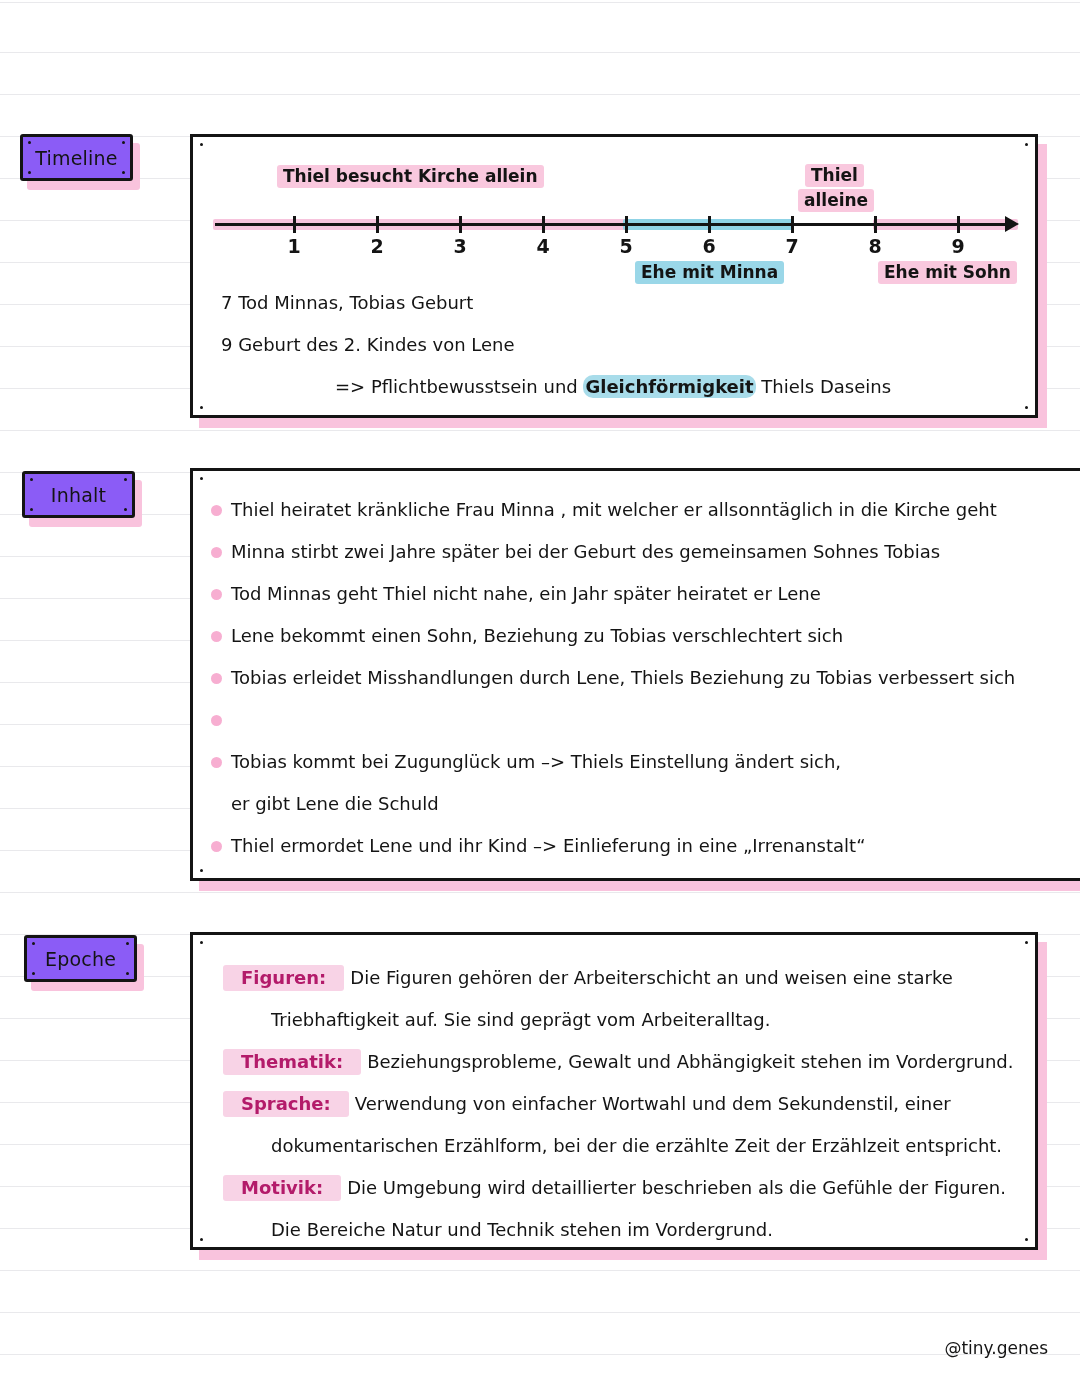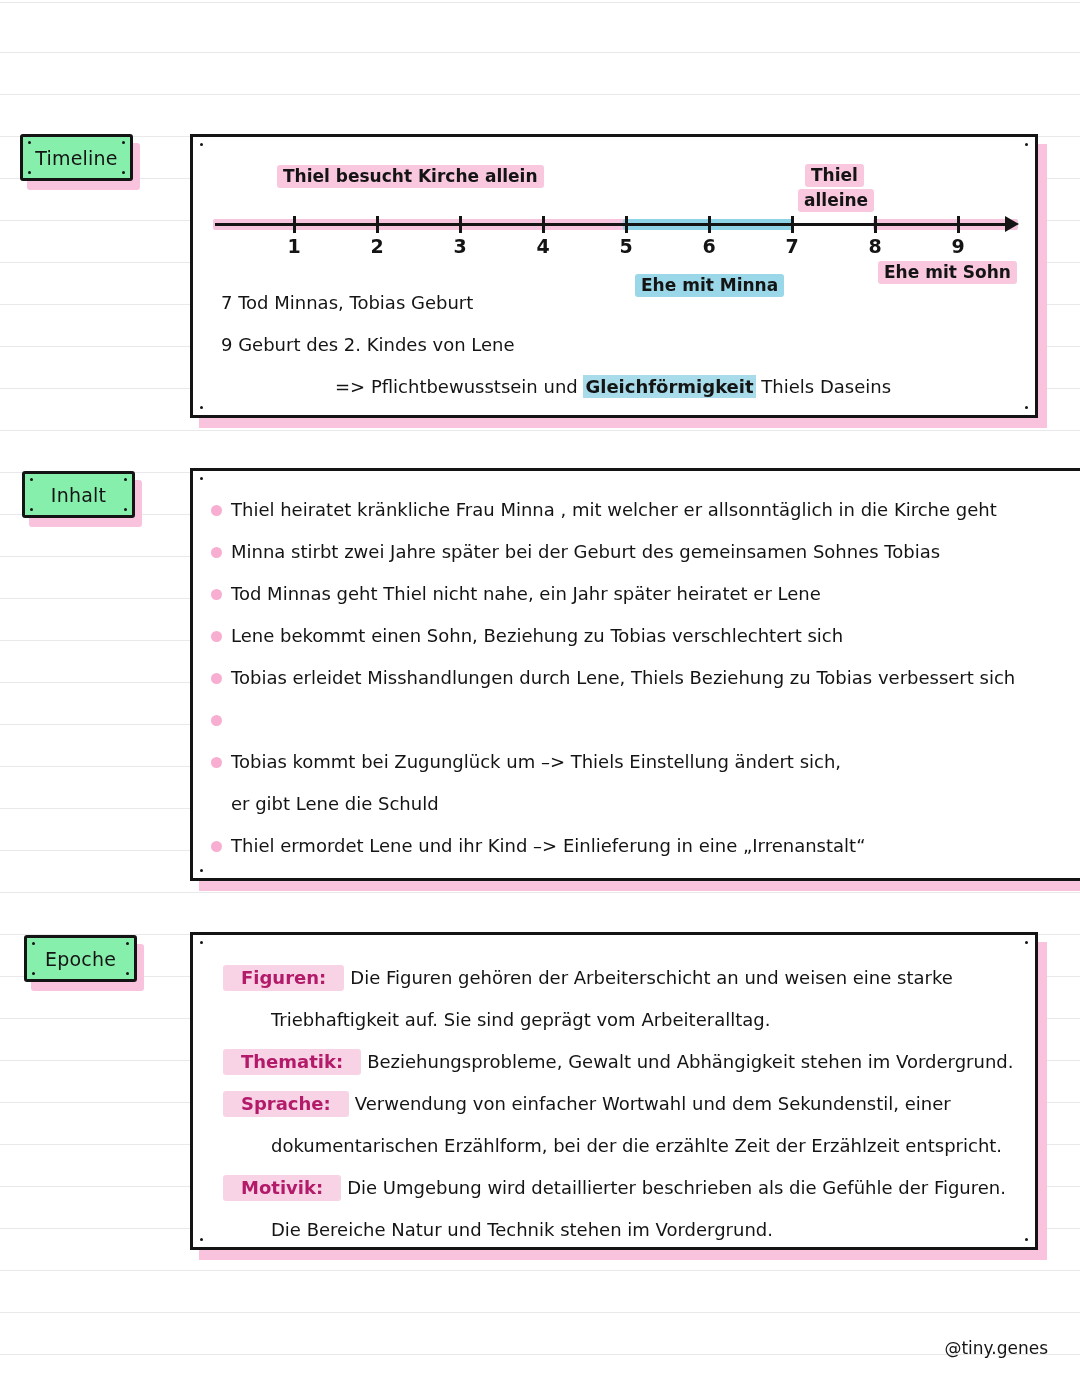--- a/index.html
+++ b/index.html
@@ -30,21 +30,21 @@
     background-position: 0 11px;
     z-index: 0;
   }
 
   #page { position: absolute; inset: 0; z-index: 2; }
 
   
   .label-chip {
     position: absolute;
     border: 3px solid #141414;
-    background: #86efac;
+    background: #8b5cf6;
     border-radius: 3px;
     display: flex;
     align-items: center;
     justify-content: center;
     box-shadow: 7px 9px 0 0 #f9c3dd;
     z-index: 4;
   }
   .label-chip .chip-text {
     font-size: 19px;
     color: #141414;
@@ -148,21 +148,21 @@
   .tl-concl {
     position: absolute;
     font-size: 18px;
     color: #141414;
     white-space: nowrap;
   }
   .tl-concl .hl-blue-inline {
     background: #a8dcea;
     font-weight: 700;
     padding: 1px 2px;
-    border-radius: 0;
+    border-radius: 10px;
   }
 
   
   #panel-inhalt { left: 190px; top: 468px; width: 959px; height: 413px; }
 
   #inhalt-list {
     position: absolute;
     left: 18px;
     top: 26px;
     right: 14px;
@@ -275,21 +275,21 @@
       <div class="tl-tick-label" style="left:101px;">1</div>
       <div class="tl-tick-label" style="left:184px;">2</div>
       <div class="tl-tick-label" style="left:267px;">3</div>
       <div class="tl-tick-label" style="left:350px;">4</div>
       <div class="tl-tick-label" style="left:433px;">5</div>
       <div class="tl-tick-label" style="left:516px;">6</div>
       <div class="tl-tick-label" style="left:599px;">7</div>
       <div class="tl-tick-label" style="left:682px;">8</div>
       <div class="tl-tick-label" style="left:765px;">9</div>
 
-      <div class="tl-caption hl-blue" style="left:442px; top:124px;margin-top:13px;">Ehe mit Minna</div>
+      <div class="tl-caption hl-blue" style="left:442px; top:124px;">Ehe mit Minna</div>
       <div class="tl-caption hl-pink" style="left:685px; top:124px;">Ehe mit Sohn</div>
 
       <div class="tl-note" style="left:28px; top:155px;">7 Tod Minnas, Tobias Geburt</div>
       <div class="tl-note" style="left:28px; top:197px;">9 Geburt des 2. Kindes von Lene</div>
 
       <div class="tl-concl" style="left:142px; top:239px;">
         <span>=&gt; Pflichtbewusstsein und </span><span class="hl-blue-inline">Gleichförmigkeit</span><span> Thiels Daseins</span>
       </div>
 
     </div>

